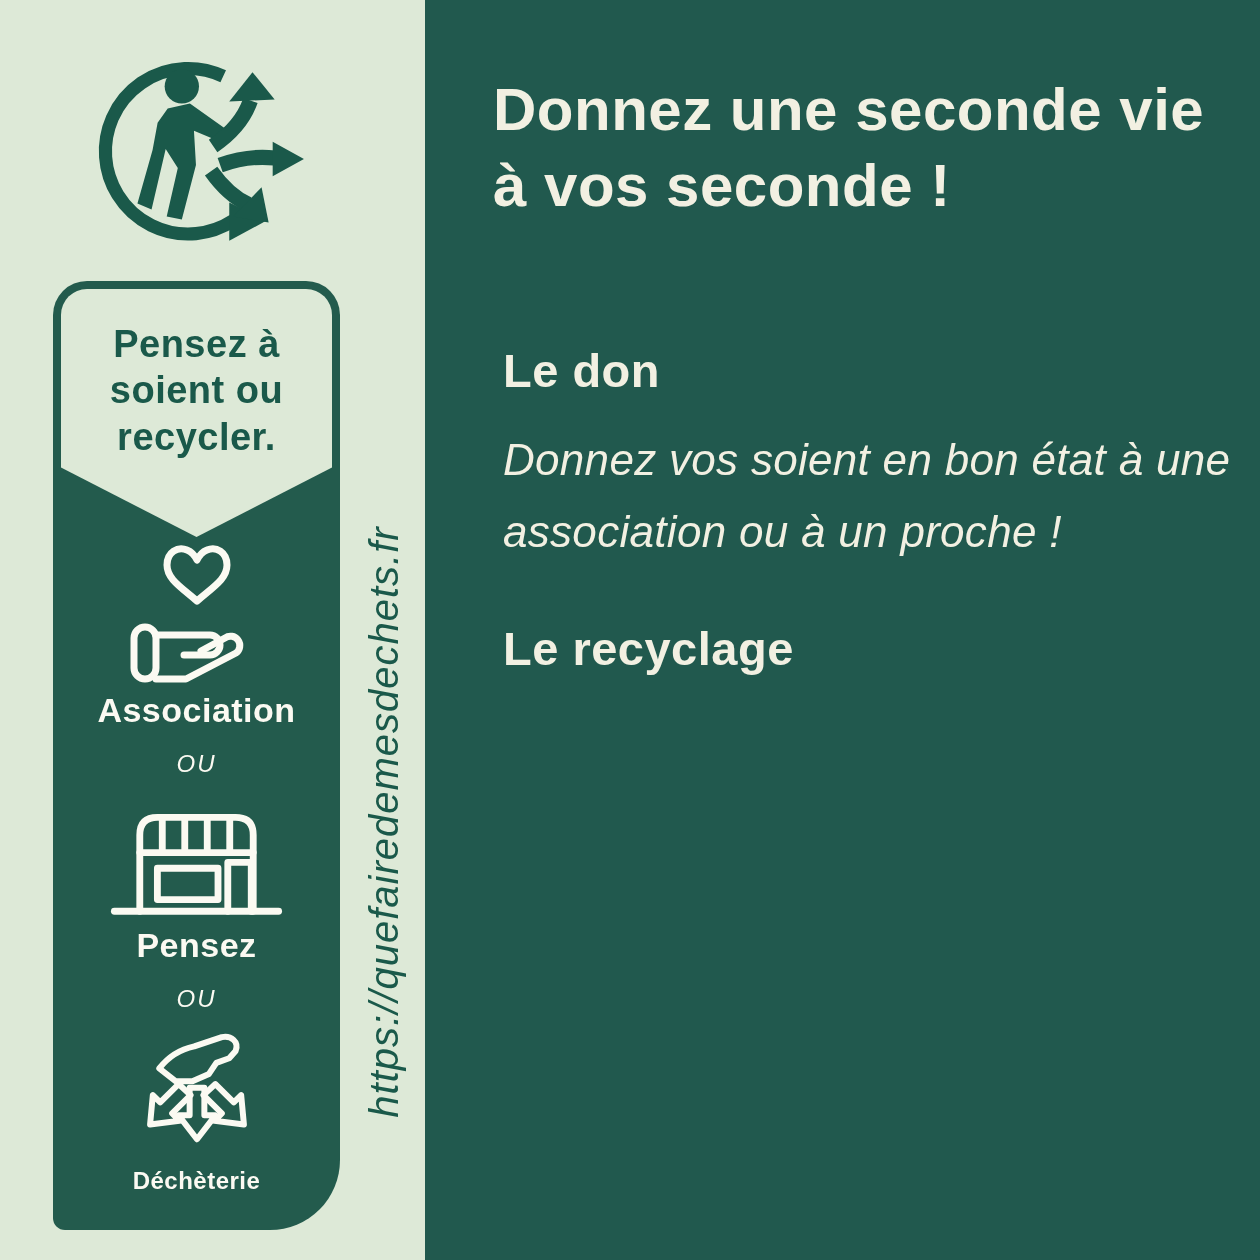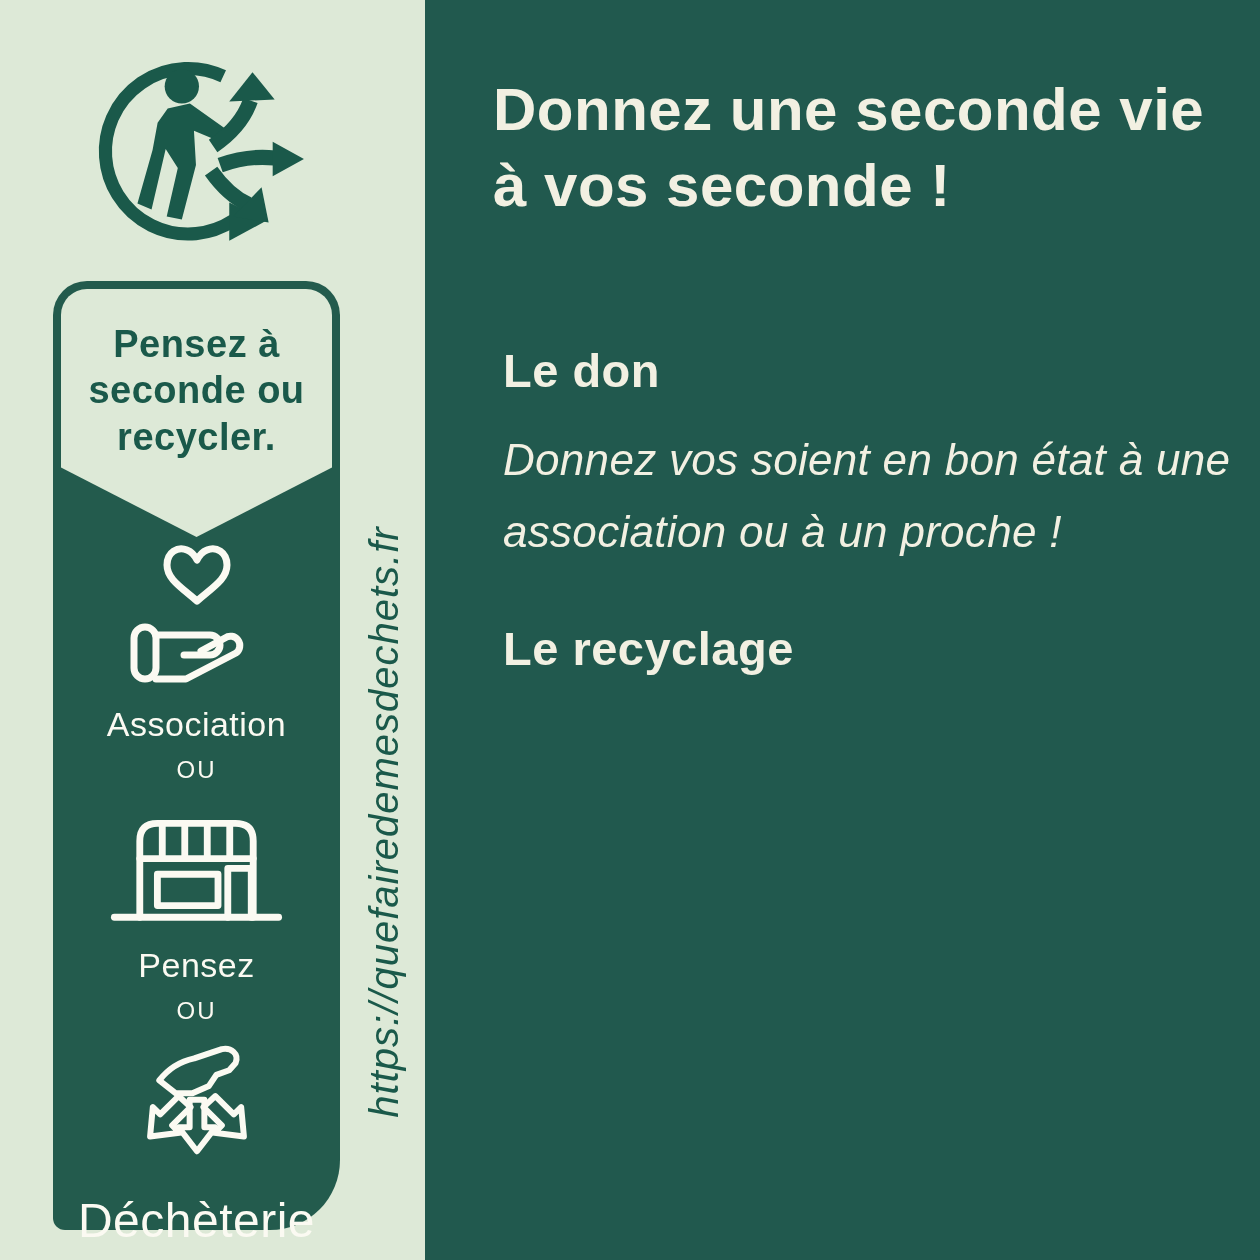--- a/index.html
+++ b/index.html
@@ -34,23 +34,23 @@
   .banner-text{
     margin:32px auto 0;width:235px;
     font-size:38px;line-height:1.22;font-weight:bold;
     color:var(--ink);letter-spacing:.5px;
   }
   .options{
     position:absolute;left:8px;right:8px;top:258px;bottom:14px;
     display:flex;flex-direction:column;align-items:center;
   }
   .opt-icon{flex:0 0 auto;}
-  .opt-label{color:var(--white);font-weight:normal;font-size:34px;letter-spacing:.5px;margin-top:16px;}
-  .opt-label.big{font-size:48px;}
-  .ou{color:var(--white);font-size:24px;letter-spacing:2px;margin:12px 0 14px;}
+  .opt-label{color:var(--white);font-weight:bold;font-size:34px;letter-spacing:.5px;margin-top:2px;}
+  .opt-label.big{font-size:24px;}
+  .ou{color:var(--white);font-style:italic;font-size:24px;letter-spacing:2px;margin:20px 0 14px;}
 
   .url-vertical{
     position:absolute;left:384px;top:822px;
     transform:translate(-50%,-50%) rotate(-90deg);
     white-space:nowrap;
     font-size:40px;font-style:italic;color:var(--ink);letter-spacing:1px;
   }
 
   
   .right-panel{
@@ -83,21 +83,21 @@
         <polygon points="162,26 139,55 184,53"></polygon>
         <path d="M130 118 Q158 108 184 111" fill="none" stroke="#1a594a" stroke-width="15"></path>
         <polygon points="213,112 182,95 182,129"></polygon>
         <path d="M121 124 Q138 148 158 157" fill="none" stroke="#1a594a" stroke-width="15"></path>
         <polygon points="178,175 143,169 171,140"></polygon>
       </g>
     </svg>
 
     <div class="pledge-card">
       <div class="banner-top">
-        <div class="banner-text">Pensez à seconde ou recycler.</div>
+        <div class="banner-text">Pensez à soient ou recycler.</div>
       </div>
 
       <div class="options">
 
         <svg class="opt-icon" width="150" height="150" viewBox="0 0 150 150">
           <path class="stroke" d="M75 62 C59 48 45 40 45 26 C45 13 56 7 65 11 C70 13 73 17 75 21 C77 17 80 13 85 11 C94 7 105 13 105 26 C105 40 91 48 75 62 Z"></path>
           <rect class="stroke" x="12" y="88" width="22" height="52" rx="11"></rect>
           <path class="stroke" d="M34 96 H88 A10 10 0 0 1 88 116 H62"></path>
           <path class="stroke" d="M34 140 H64 L114 114 A9 9 0 0 0 103 99 L79 112"></path>
         </svg>

